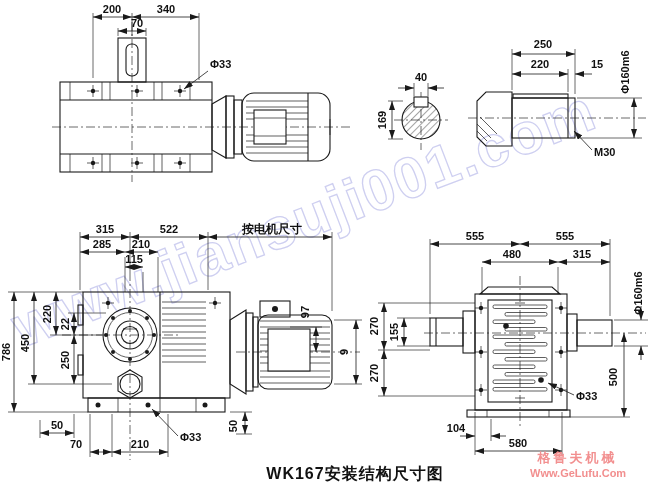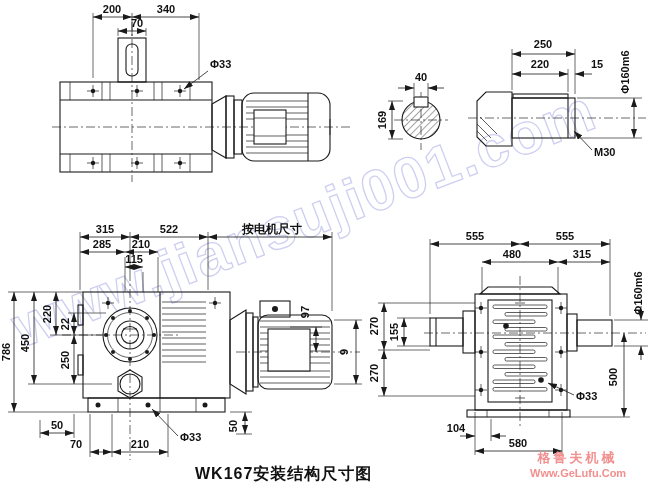--- a/index.html
+++ b/index.html
@@ -10,21 +10,21 @@
   .thin{stroke:#1a1a1a;stroke-width:0.7;fill:none;}
   .fl{fill:#1a1a1a;stroke:none;}
   .wht{fill:#fff;stroke:#1a1a1a;stroke-width:1.1;}
   .cl{stroke:#1a1a1a;stroke-width:0.65;fill:none;stroke-dasharray:9 3 2 3;}
   .ext{stroke:#1a1a1a;stroke-width:0.65;fill:none;}
   .dim{stroke:#1a1a1a;stroke-width:0.8;fill:none;marker-start:url(#ae);marker-end:url(#ae);}
   .dime{stroke:#1a1a1a;stroke-width:0.8;fill:none;marker-end:url(#ae);}
   text.d{font:bold 11px "Liberation Sans",sans-serif;fill:#111;}
   text.dz{font:bold 12px "Liberation Sans",sans-serif;fill:#111;}
   .wm{font:bold 58px "Liberation Sans",sans-serif;fill:none;stroke:#c6c7ee;stroke-width:1.3;opacity:.85;letter-spacing:2px;}
-  #title{position:absolute;left:195px;top:464px;width:320px;text-align:left;
+  #title{position:absolute;left:195px;top:464px;width:320px;text-align:center;
          font:bold 16px "Liberation Sans","DejaVu Sans",sans-serif;color:#111;letter-spacing:1px;}
   #logo{position:absolute;left:530px;top:449px;width:95px;text-align:center;line-height:1.25;}
   #logo .l1{font:bold 13px "Liberation Sans","DejaVu Sans",sans-serif;color:#f28f8f;letter-spacing:3px;}
   #logo .l2{font:bold 11px "Liberation Sans",sans-serif;color:#f28f8f;text-align:right;}
 </style>
 </head>
 <body>
 
 <div id="stage">
 <svg width="650" height="494" viewBox="0 0 650 494">

